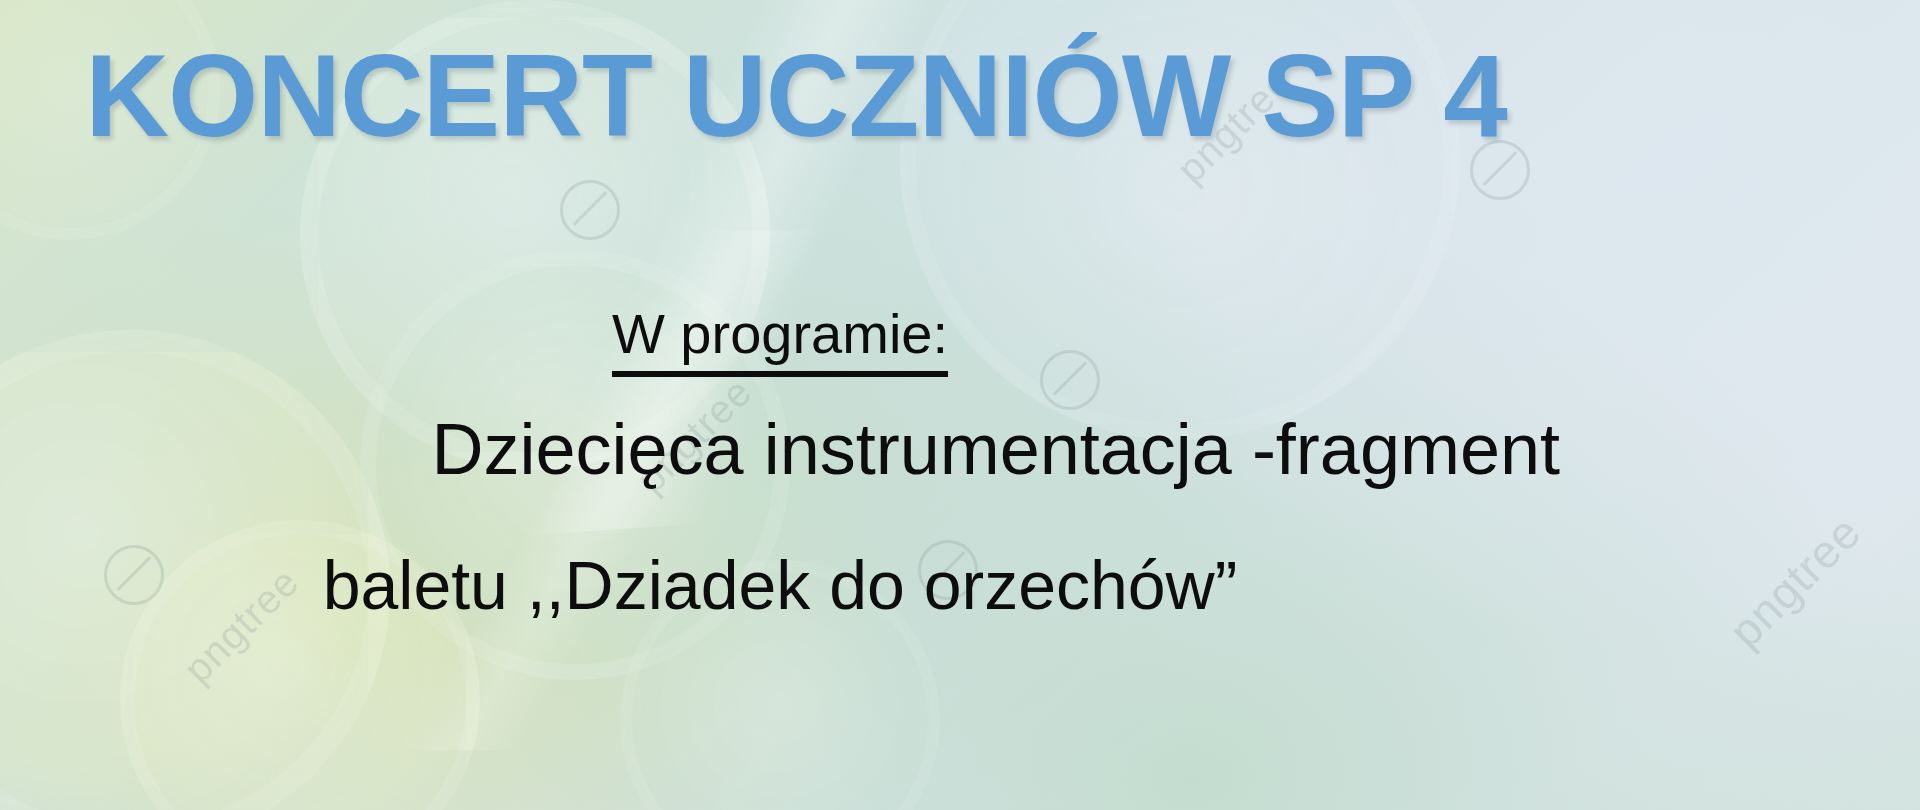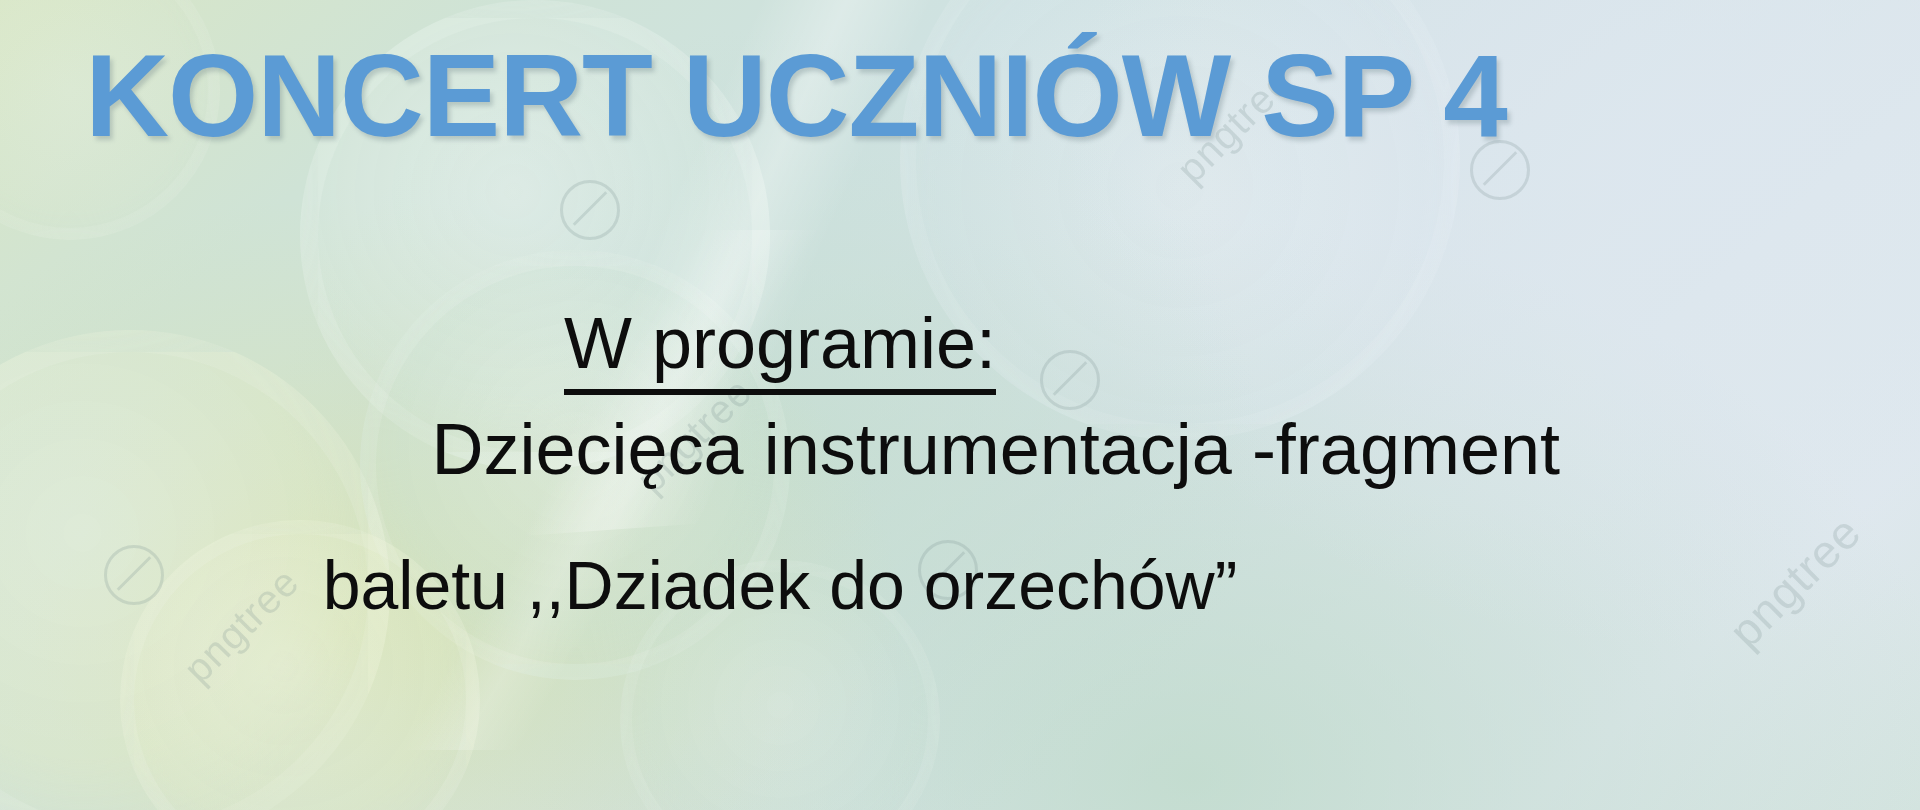--- a/index.html
+++ b/index.html
@@ -118,21 +118,21 @@
     left: 0;
     width: 1560px;
     text-align: center;
     color: #0d0d0d;
     font-family: "Liberation Sans", sans-serif;
     font-weight: normal;
     white-space: nowrap;
   }
   #subhead {
     top: 302px;
-    font-size: 72px;
+    font-size: 56px;
     line-height: 1.15;
   }
   #subhead .u {
     border-bottom: 6px solid #0d0d0d;
     padding-bottom: 6px;
   }
   #line2 {
     top: 408px;
     font-size: 72px;
     line-height: 1.15;

